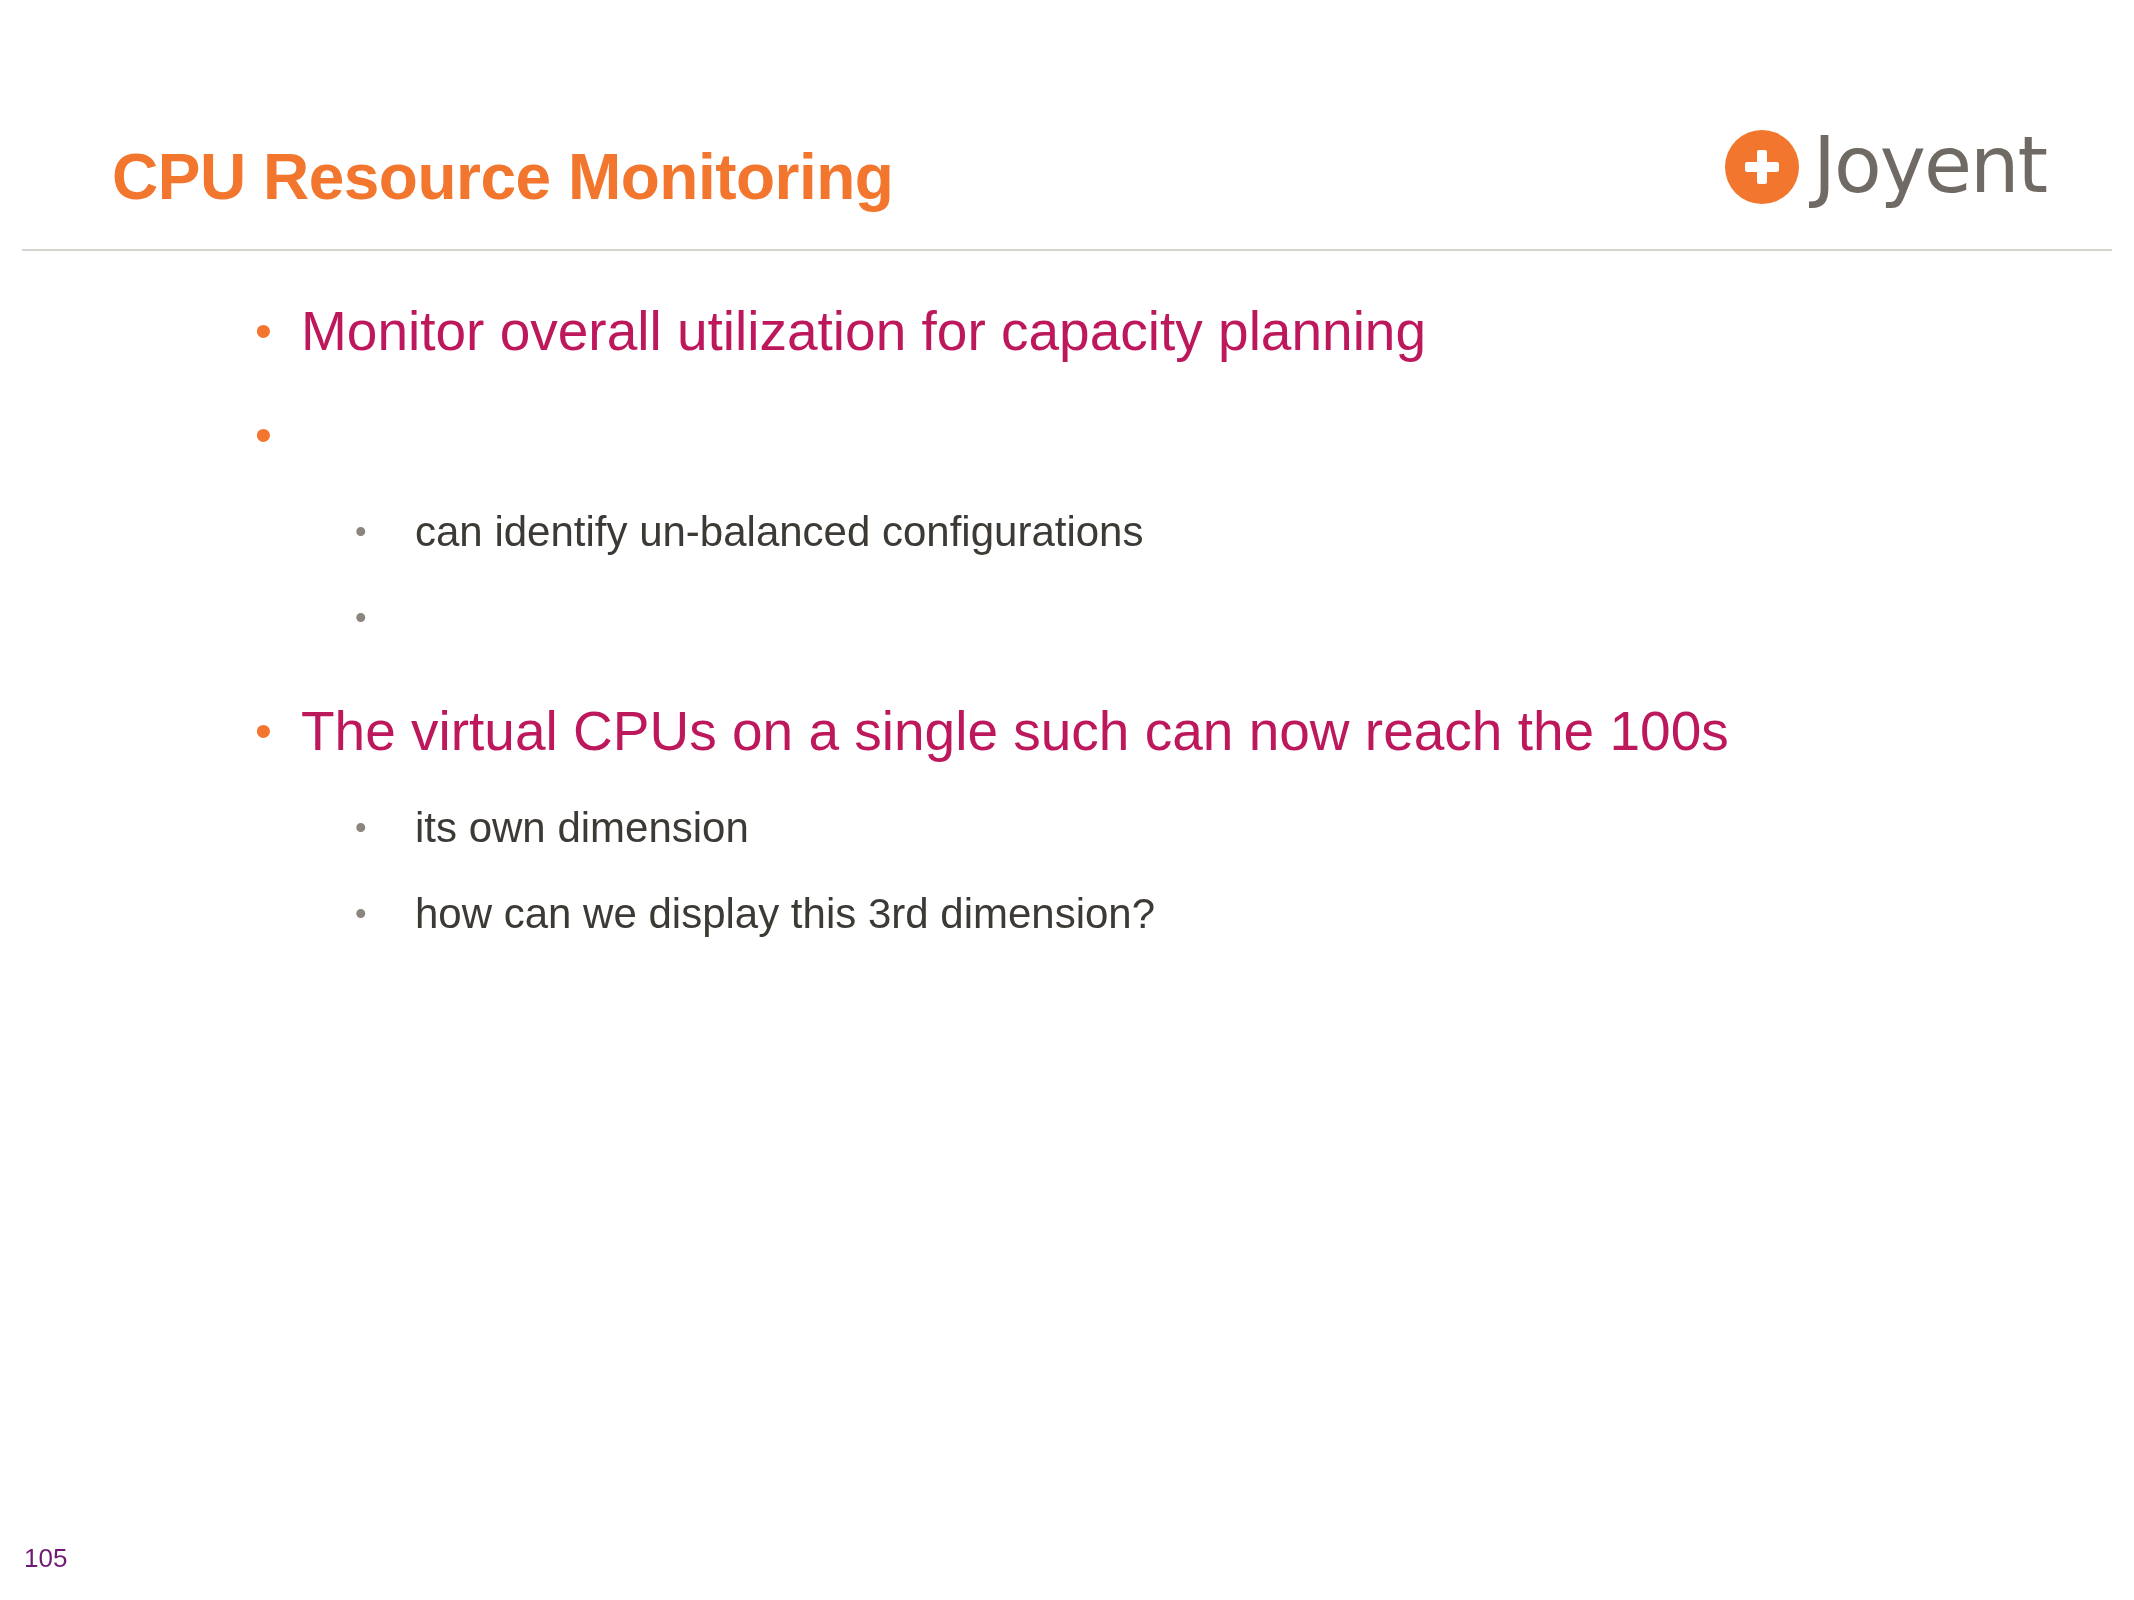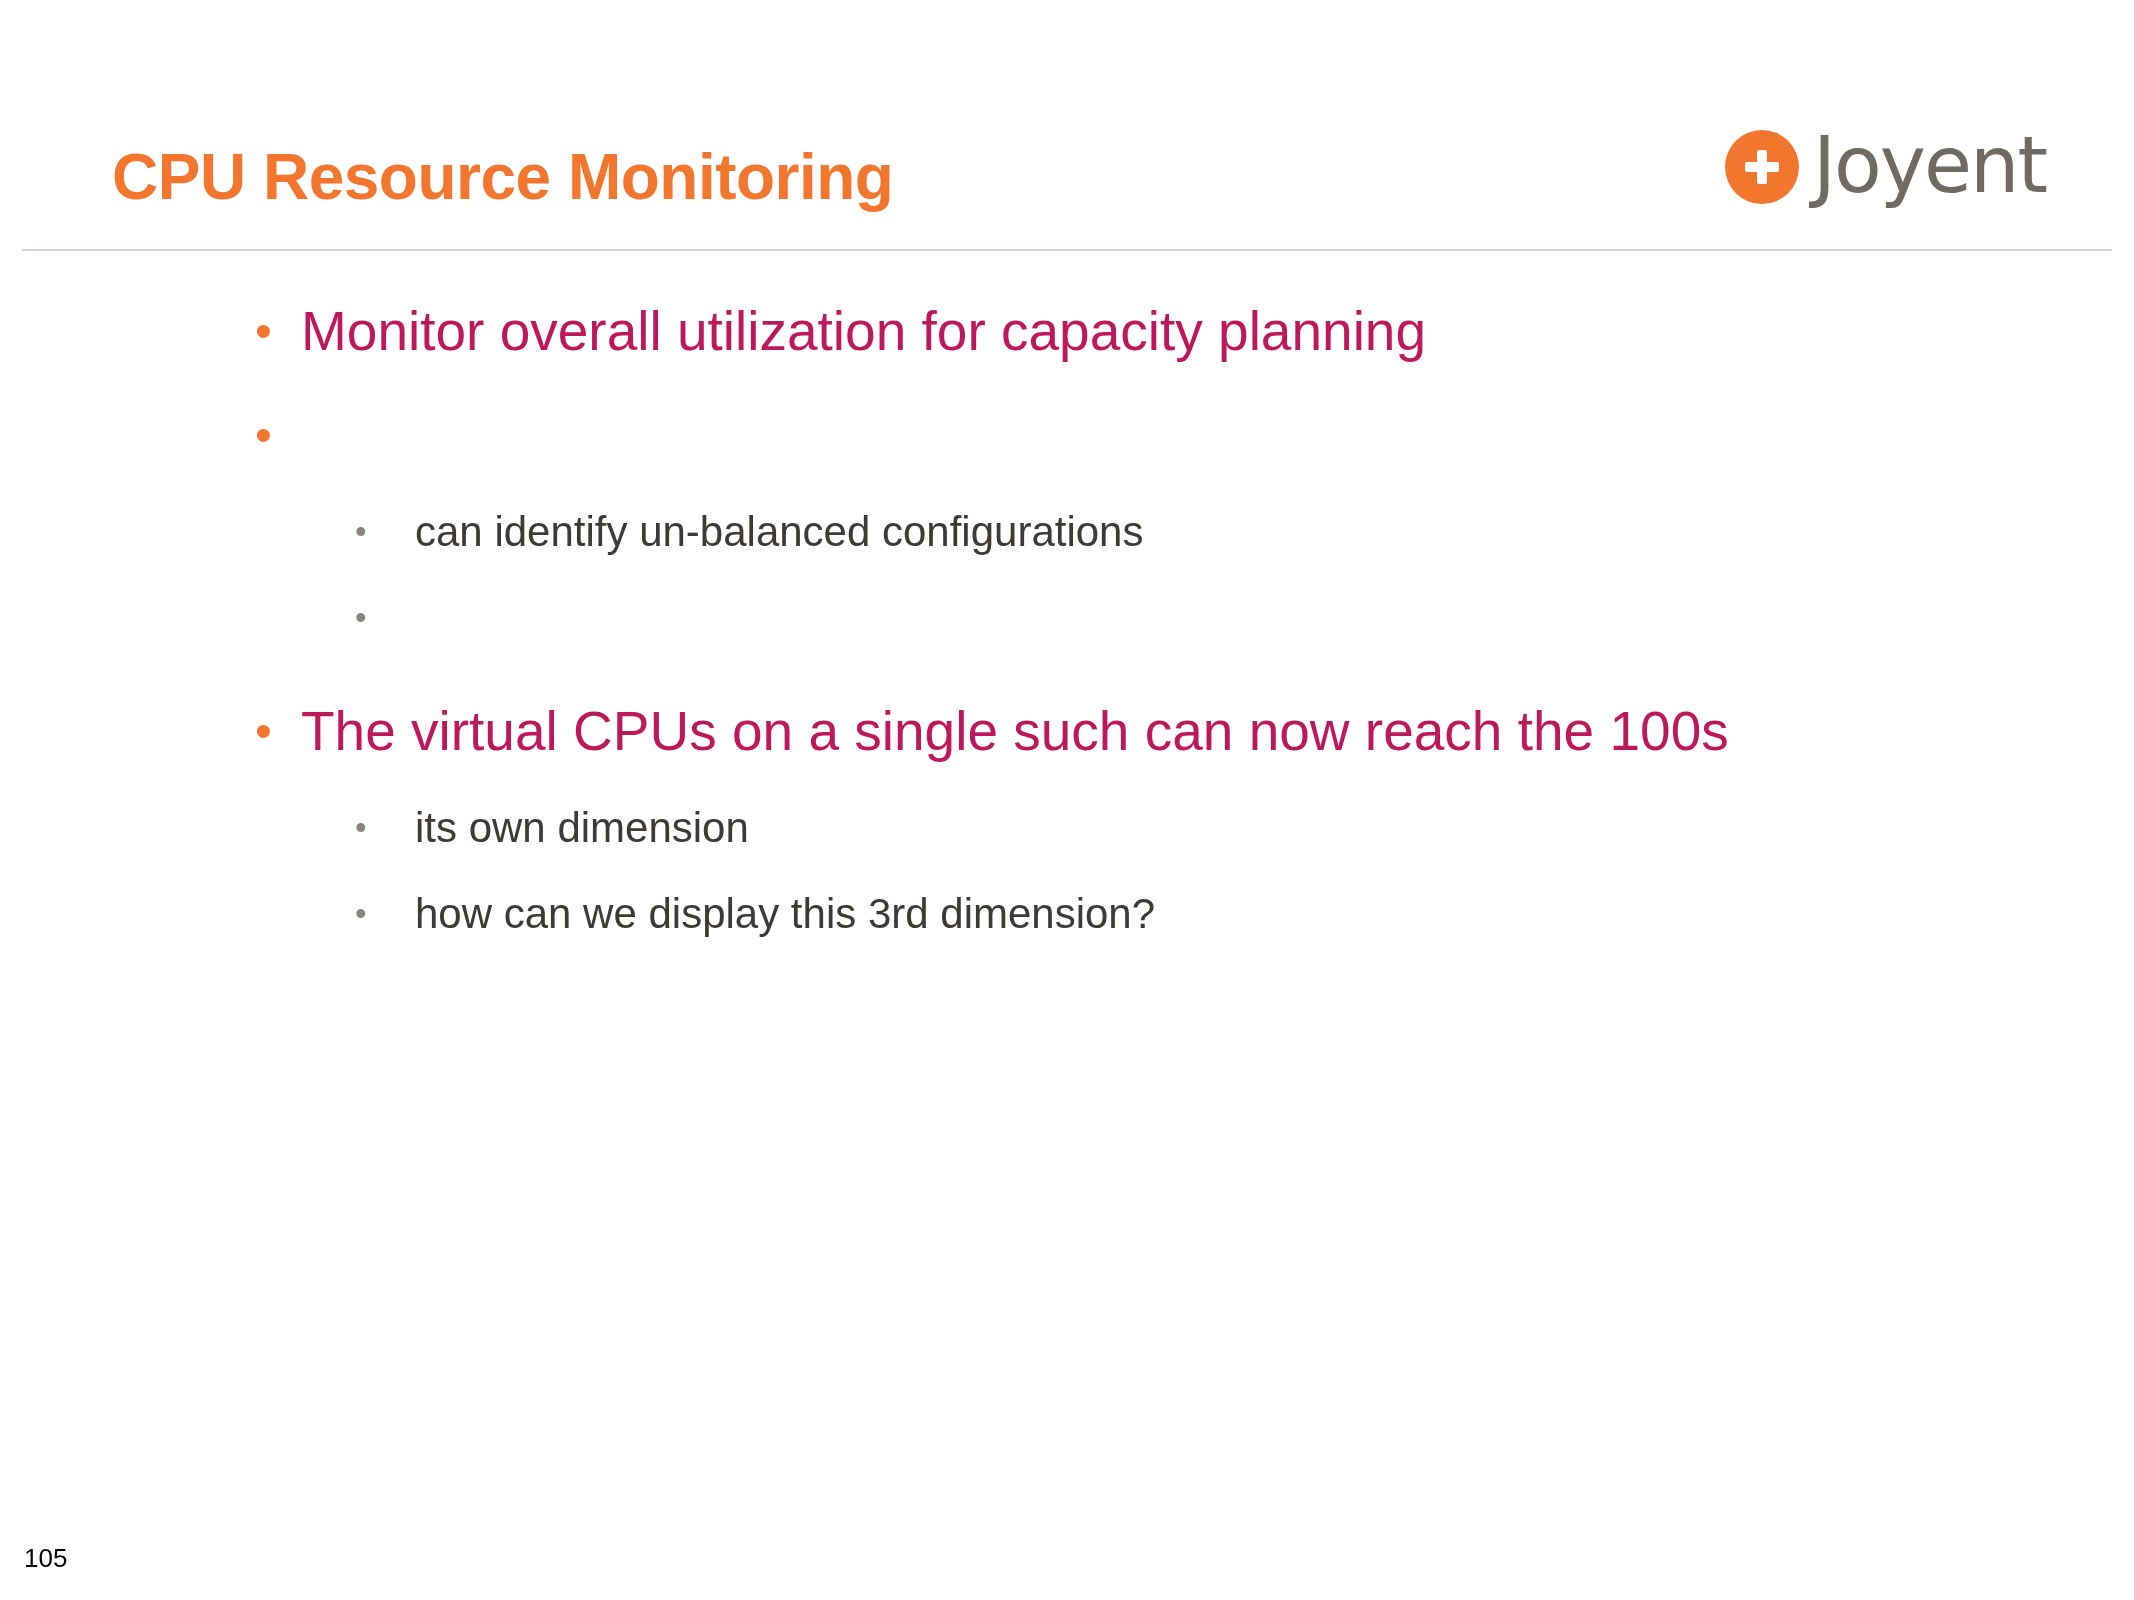--- a/index.html
+++ b/index.html
@@ -154,21 +154,21 @@
   .group-gap {
     height: 20px;
   }
 
   
   .page-number {
     position: absolute;
     left: 24px;
     bottom: 26px;
     font-size: 26px;
-    color: #000000;
+    color: #701a75;
   }
 </style>
 </head>
 <body>
 
 <div class="slide">
 
   <div class="header">
     <div class="slide-title">CPU Resource Monitoring</div>
 

